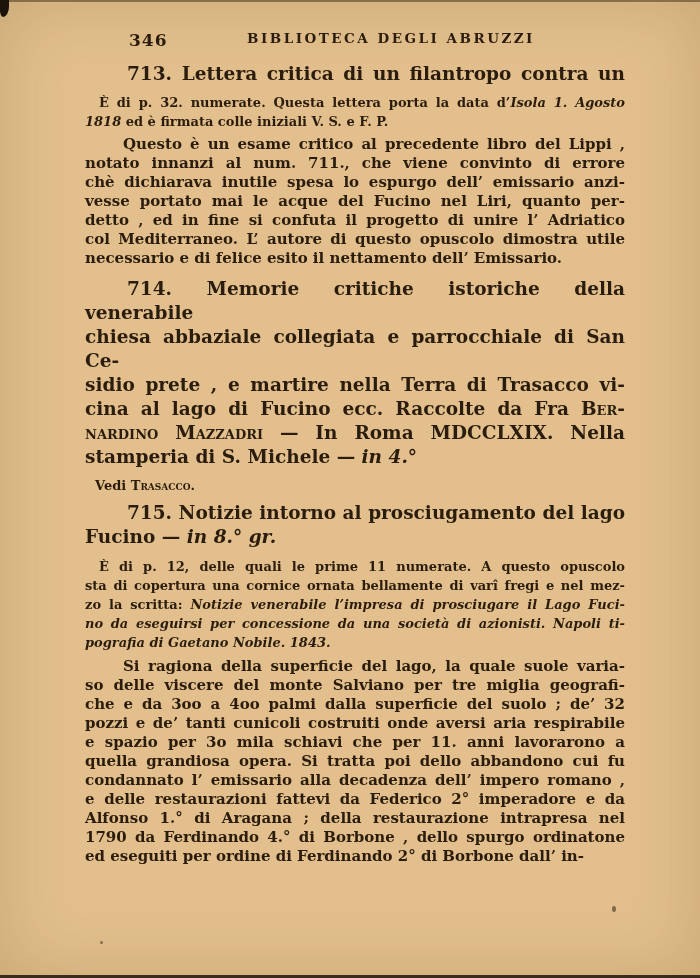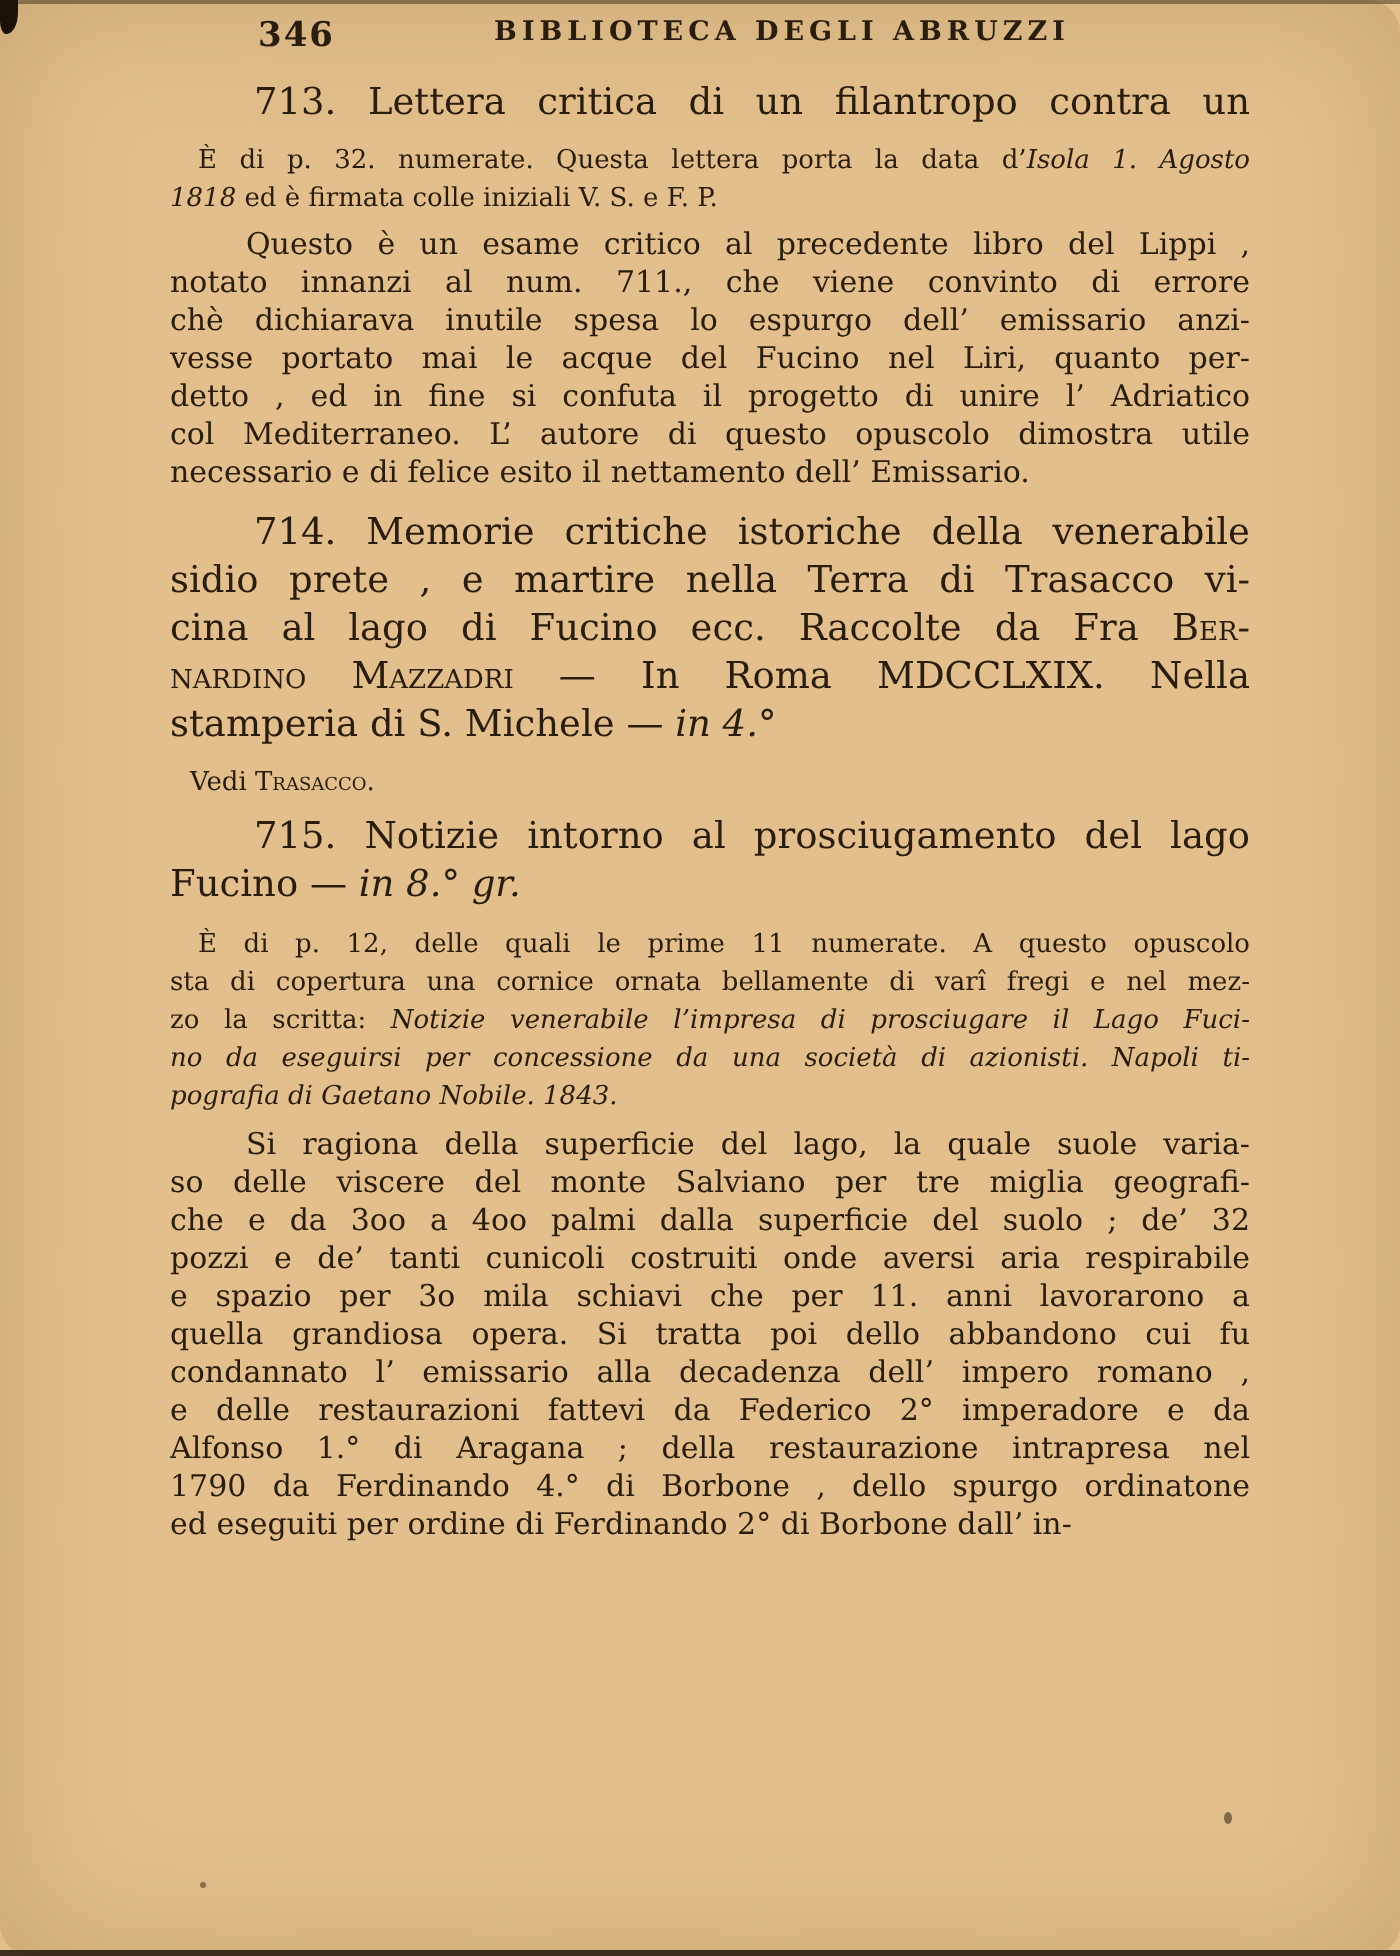--- a/index.html
+++ b/index.html
@@ -7,40 +7,39 @@
   body {
     width: 700px; height: 978px;
     background: #e2bf8c;
     position: relative;
     overflow: hidden;
     font-family: "DejaVu Serif", "Liberation Serif", serif;
     color: #2b1d0d;
   }
   .page {
     position: absolute; inset: 0;
-    padding: 8px 75px 0 85px;
+    padding: 30px 75px 0 85px;
     box-sizing: border-box;
     box-shadow: inset 0 0 70px rgba(110,80,35,.22);
-    border-radius: 16px;
   }
   
   .header { position: relative; height: 20px; margin-bottom: 12px; }
   .page-number {
     position: absolute; left: 44px; top: 0;
     font-size: 17px; font-weight: bold; letter-spacing: 1px;
   }
   .running-title {
     text-align: center;
     font-size: 13.5px; font-weight: bold; letter-spacing: 2.5px;
     transform: translateX(36px);
     white-space: nowrap;
   }
   
   .text-column { width: 540px; }
-  .block { font-weight: normal; }
+  .block { font-weight: bold; }
   .line { text-align: justify; text-align-last: justify; }
   .line.last { text-align-last: left; }
   .heading { font-size: 18.5px; line-height: 24px; }
   .heading .indent { text-indent: 42px; }
   .body { font-size: 15px; line-height: 19px; }
   .body .indent { text-indent: 38px; }
   .note { font-size: 13px; line-height: 19px; }
   .note .indent { text-indent: 14px; }
   .xref { font-size: 13px; line-height: 19px; padding-left: 10px; }
   .xref .line { text-align-last: left; }
@@ -100,20 +99,21 @@
         <div class="line indent" data-name="text-line"><span>Questo è un esame critico al precedente libro del Lippi ,</span></div>
         <div class="line" data-name="text-line"><span>notato innanzi al num. 711., che viene convinto di errore</span></div>
         <div class="line" data-name="text-line"><span>chè dichiarava inutile spesa lo espurgo dell’ emissario anzi-</span></div>
         <div class="line" data-name="text-line"><span>vesse portato mai le acque del Fucino nel Liri, quanto per-</span></div>
         <div class="line" data-name="text-line"><span>detto , ed in fine si confuta il progetto di unire l’ Adriatico</span></div>
         <div class="line" data-name="text-line"><span>col Mediterraneo. L’ autore di questo opuscolo dimostra utile</span></div>
         <div class="line last" data-name="text-line"><span>necessario e di felice esito il nettamento dell’ Emissario.</span></div>
       </div>
       <div class="block heading" data-name="entry-714-heading">
         <div class="line indent" data-name="text-line"><span>714. Memorie critiche istoriche della venerabile</span></div>
+        <div class="line" data-name="text-line"><span>chiesa abbaziale collegiata e parrocchiale di San Ce-</span></div>
         <div class="line" data-name="text-line"><span>sidio prete , e martire nella Terra di Trasacco vi-</span></div>
         <div class="line" data-name="text-line"><span>cina al lago di Fucino ecc. Raccolte da Fra </span><span class="sc">Ber-</span></div>
         <div class="line" data-name="text-line"><span class="sc">nardino Mazzadri</span><span> — In Roma MDCCLXIX. Nella</span></div>
         <div class="line last" data-name="text-line"><span>stamperia di S. Michele — </span><span class="it">in 4.°</span></div>
       </div>
       <div class="block xref" data-name="entry-714-xref">
         <div class="line last" data-name="text-line"><span>Vedi </span><span class="sc">Trasacco.</span></div>
       </div>
       <div class="block heading" data-name="entry-715-heading">
         <div class="line indent" data-name="text-line"><span>715. Notizie intorno al prosciugamento del lago</span></div>

